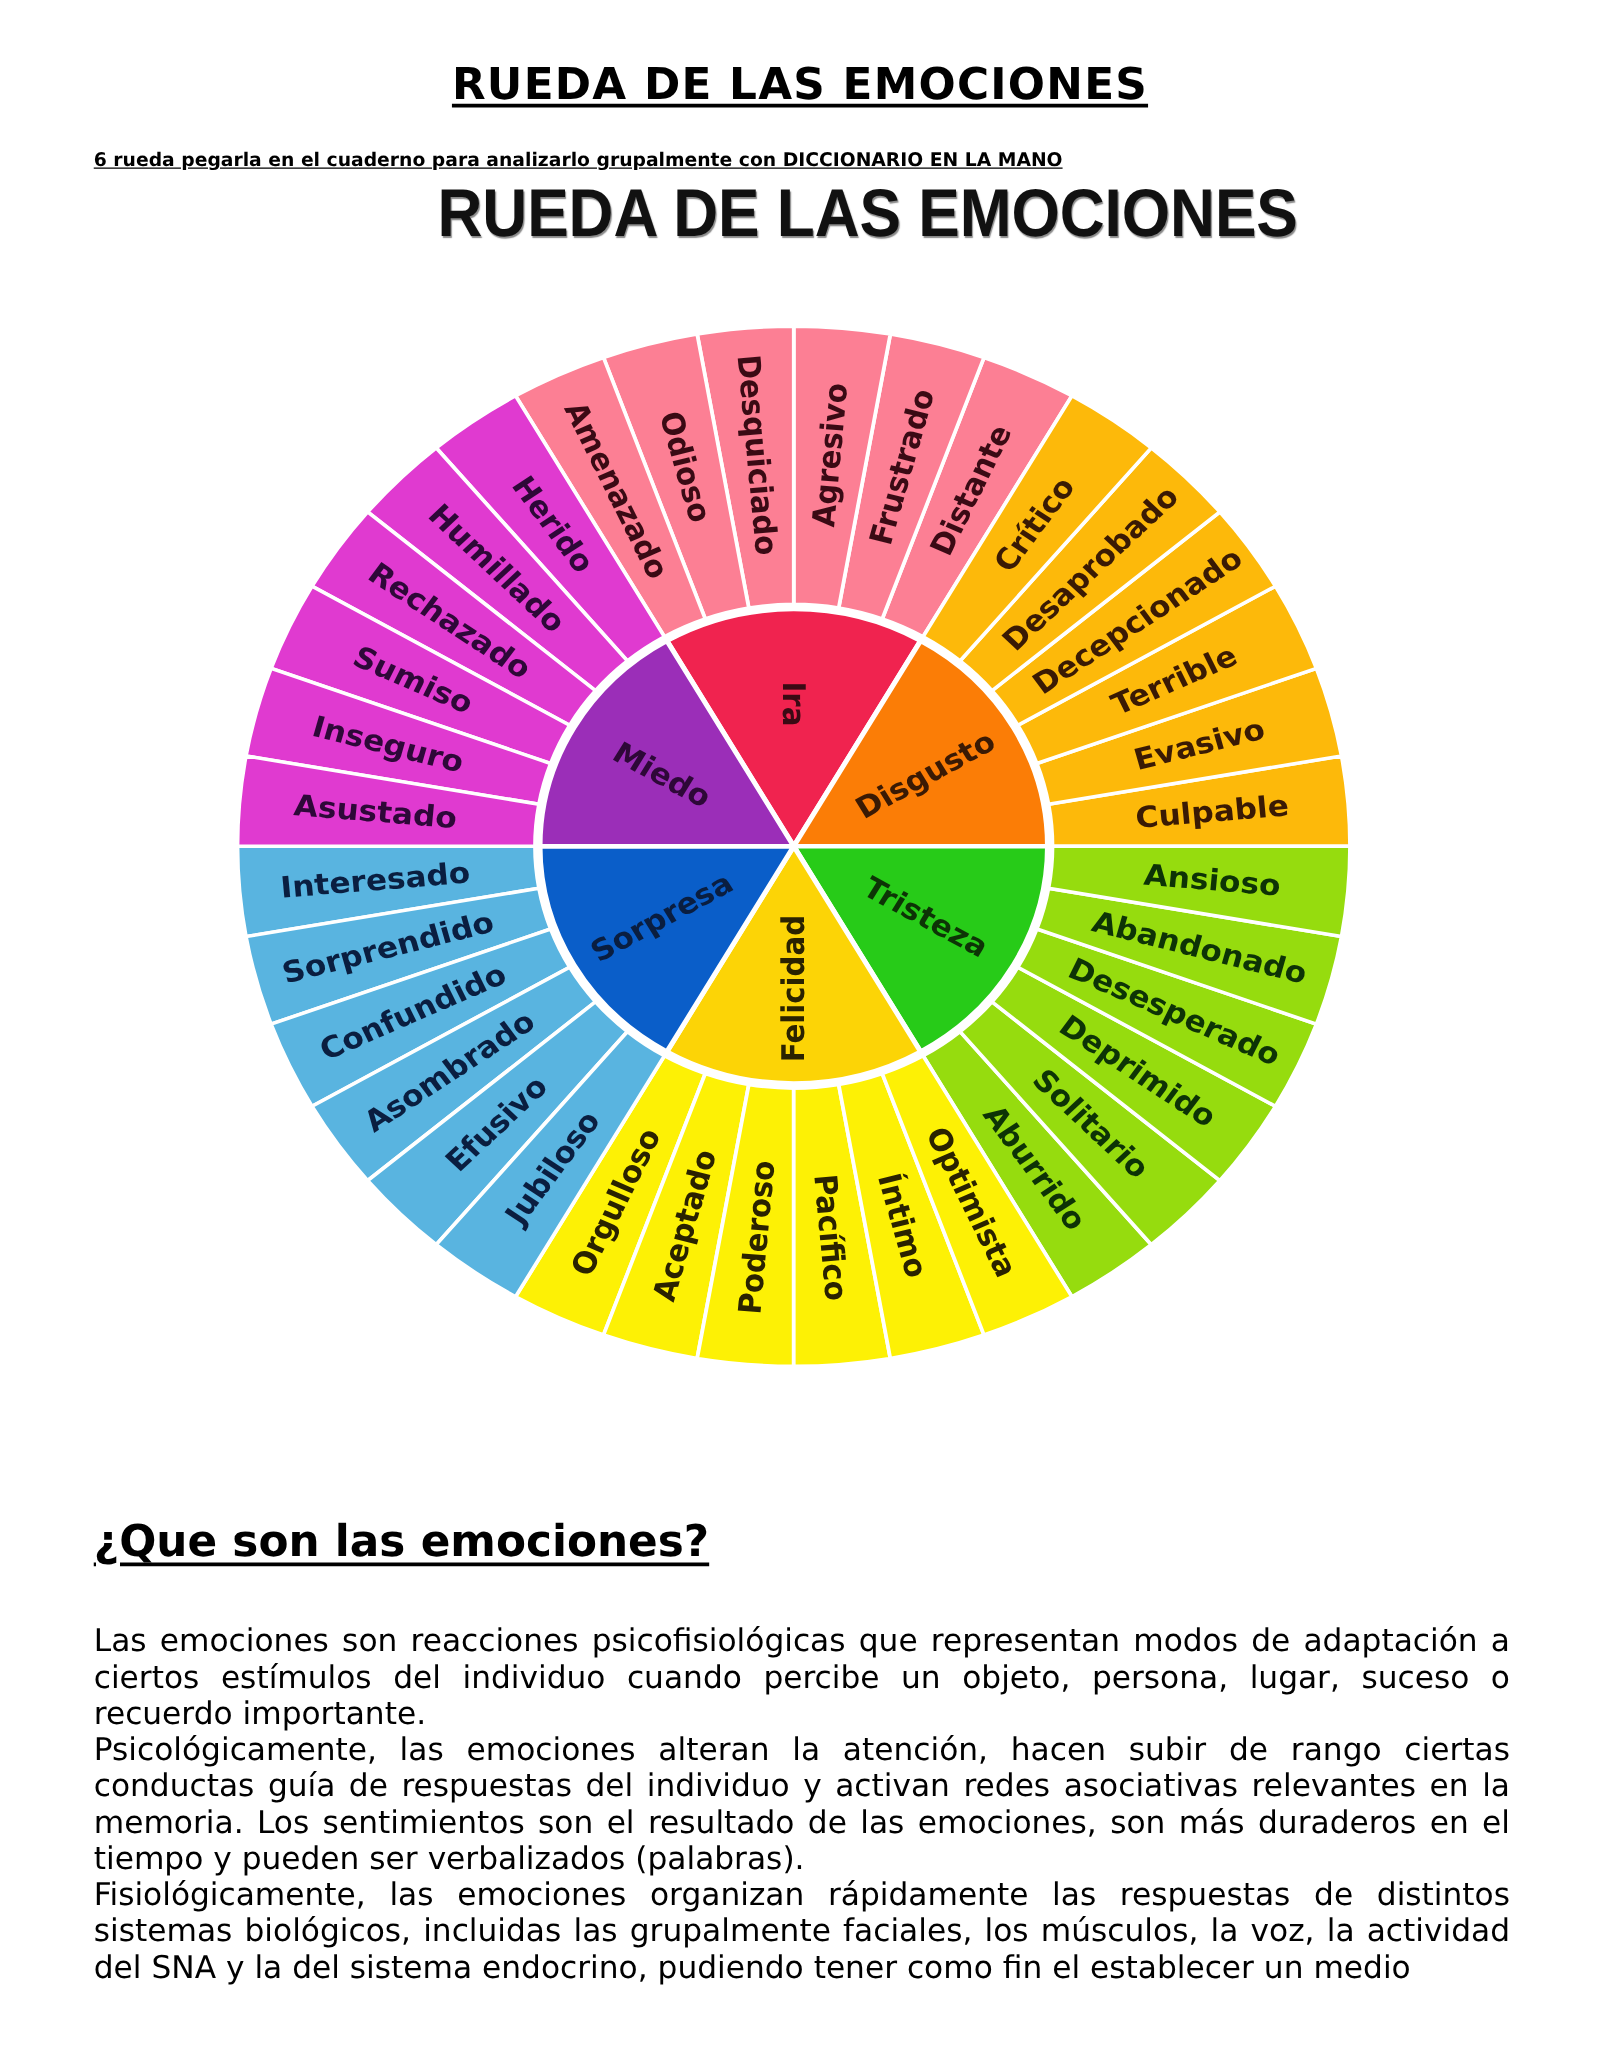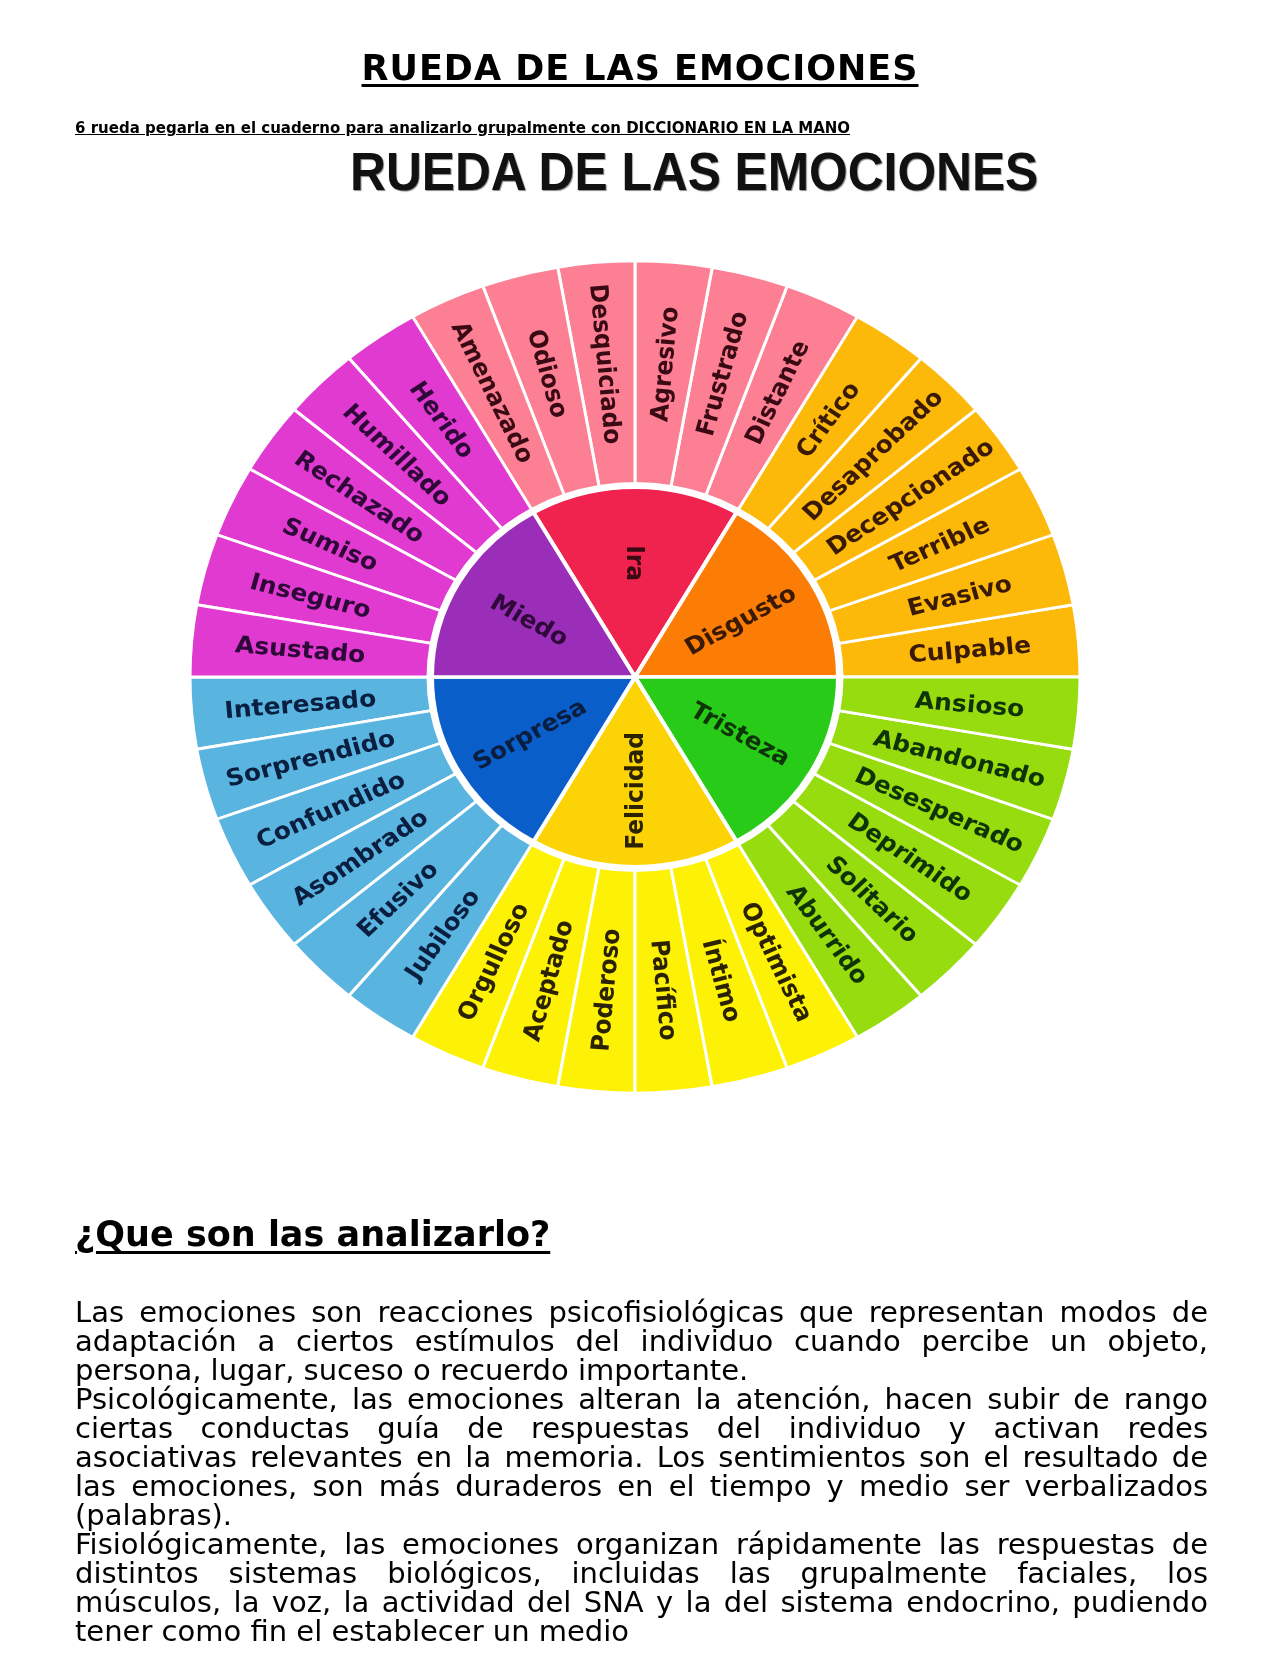--- a/index.html
+++ b/index.html
@@ -5,21 +5,21 @@
   html, body { margin: 0; padding: 0; background: #ffffff; }
   body { width: 1280px; height: 1656px; position: relative; overflow: hidden; font-family: "DejaVu Sans", sans-serif; color: #000; }
   .page-title { position: absolute; left: 0; width: 1280px; top: 48px; text-align: center; font-family: "DejaVu Sans", sans-serif; font-weight: bold; font-size: 35px; letter-spacing: 1px; }
   .page-title span { text-decoration: underline; text-decoration-thickness: 3px; text-underline-offset: 4px; }
   .instruction { position: absolute; left: 75px; top: 119px; font-family: "DejaVu Sans", sans-serif; font-weight: bold; font-size: 15px; text-decoration: underline; white-space: nowrap; }
   .wheel-title { position: absolute; left: 350px; top: 140px; width: 730px; text-align: left; font-family: "Liberation Sans", sans-serif; font-weight: bold; font-size: 54px; letter-spacing: 0px; transform: scaleX(0.92); transform-origin: left top; color: #111; text-shadow: 1px 1px 1px #888; white-space: nowrap; }
   .wheel-wrap { position: absolute; left: 175px; top: 245px; width: 920px; height: 880px; }
   .wheel-wrap svg { display: block; }
   .seg-label { font-family: "DejaVu Sans", sans-serif; font-weight: bold; }
   .section-heading { position: absolute; left: 75px; top: 1214px; font-family: "DejaVu Sans", sans-serif; font-weight: bold; font-size: 35px; text-decoration: underline; text-decoration-thickness: 3px; text-underline-offset: 5px; white-space: nowrap; }
-  .body-text { position: absolute; left: 75px; top: 1298px; width: 1133px; font-family: "DejaVu Sans", sans-serif; font-size: 29px; line-height: 29px; text-align: justify; }
+  .body-text { position: absolute; left: 75px; top: 1298px; width: 1133px; font-family: "DejaVu Sans", sans-serif; font-size: 25px; line-height: 29px; text-align: justify; }
   .body-text p { margin: 0; }
 </style>
 </head>
 <body>
 
 <div class="page-title"><span>RUEDA DE LAS EMOCIONES</span></div>
 
 <div class="instruction">6 rueda pegarla en el cuaderno para analizarlo grupalmente con DICCIONARIO EN LA MANO</div>
 
 <div class="wheel-title">RUEDA DE LAS EMOCIONES</div>
@@ -109,19 +109,19 @@
         <text x="0" y="0" transform="translate(-324.5510776331269,-86.96319915444707) rotate(15)" text-anchor="middle" dominant-baseline="central" font-size="25" fill="#2e0838" class="seg-label">Inseguro</text>
         <path d="M-438.23945009043257,-77.27343906178398 A445,445 0 0 0 -445,-5.4496782562057217e-14 L-207,-2.535018874235021e-14 A207,207 0 0 1 -203.85520487352707,-35.945172777054566 Z" fill="#e03ad0" stroke="#ffffff" stroke-width="3"></path>
         <text x="0" y="0" transform="translate(-334.7214185588265,-29.2843295632133) rotate(5)" text-anchor="middle" dominant-baseline="central" font-size="25" fill="#2e0838" class="seg-label">Asustado</text>
         <path d="M0,0 L-101.49999999999996,-175.80315696824107 A203,203 0 0 0 -203,-2.486033002269127e-14 Z" fill="#9b2eb8" stroke="#ffffff" stroke-width="4"></path>
         <text x="0" y="0" transform="translate(-105.48189418094464,-60.89999999999999) rotate(30)" text-anchor="middle" dominant-baseline="central" font-size="25" fill="#2e0838" class="seg-label">Miedo</text>
         <circle cx="0" cy="0" r="205" fill="none" stroke="#ffffff" stroke-width="5"></circle>
       </g>
     </svg>
 </div>
 
-<div class="section-heading">¿Que son las analizarlo?</div>
+<div class="section-heading">¿Que son las emociones?</div>
 
 <div class="body-text">
   <p>Las emociones son reacciones psicofisiológicas que representan modos de adaptación a ciertos estímulos del individuo cuando percibe un objeto, persona, lugar, suceso o recuerdo importante.</p>
-  <p>Psicológicamente, las emociones alteran la atención, hacen subir de rango ciertas conductas guía de respuestas del individuo y activan redes asociativas relevantes en la memoria. Los sentimientos son el resultado de las emociones, son más duraderos en el tiempo y medio ser verbalizados (palabras).</p>
+  <p>Psicológicamente, las emociones alteran la atención, hacen subir de rango ciertas conductas guía de respuestas del individuo y activan redes asociativas relevantes en la memoria. Los sentimientos son el resultado de las emociones, son más duraderos en el tiempo y pueden ser verbalizados (palabras).</p>
   <p>Fisiológicamente, las emociones organizan rápidamente las respuestas de distintos sistemas biológicos, incluidas las grupalmente faciales, los músculos, la voz, la actividad del SNA y la del sistema endocrino, pudiendo tener como fin el establecer un medio</p>
 </div>
 
 </body></html>

